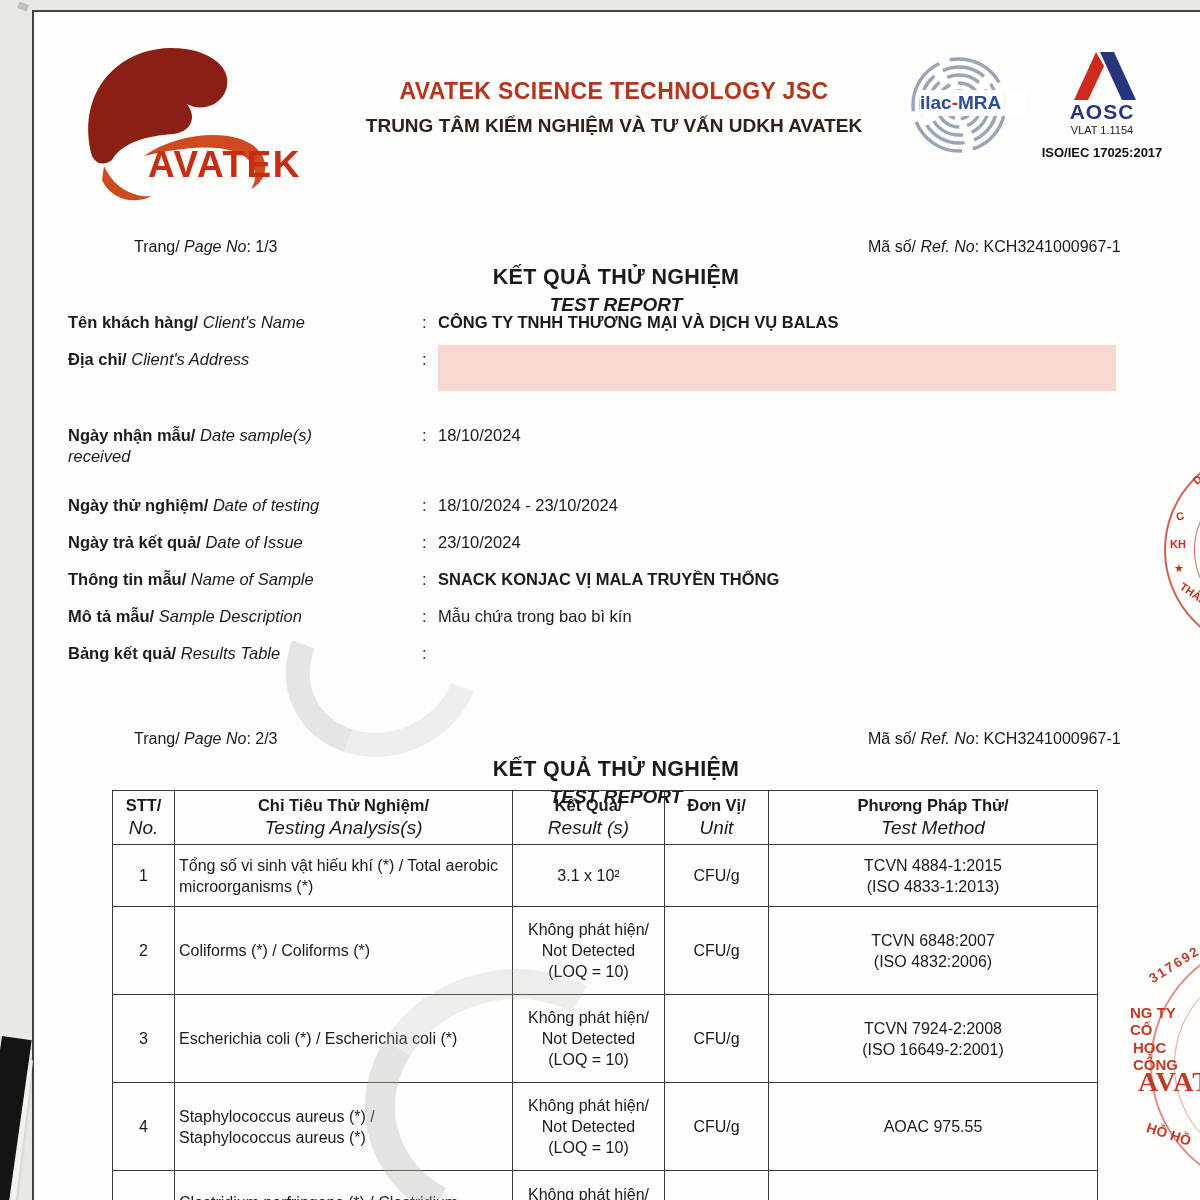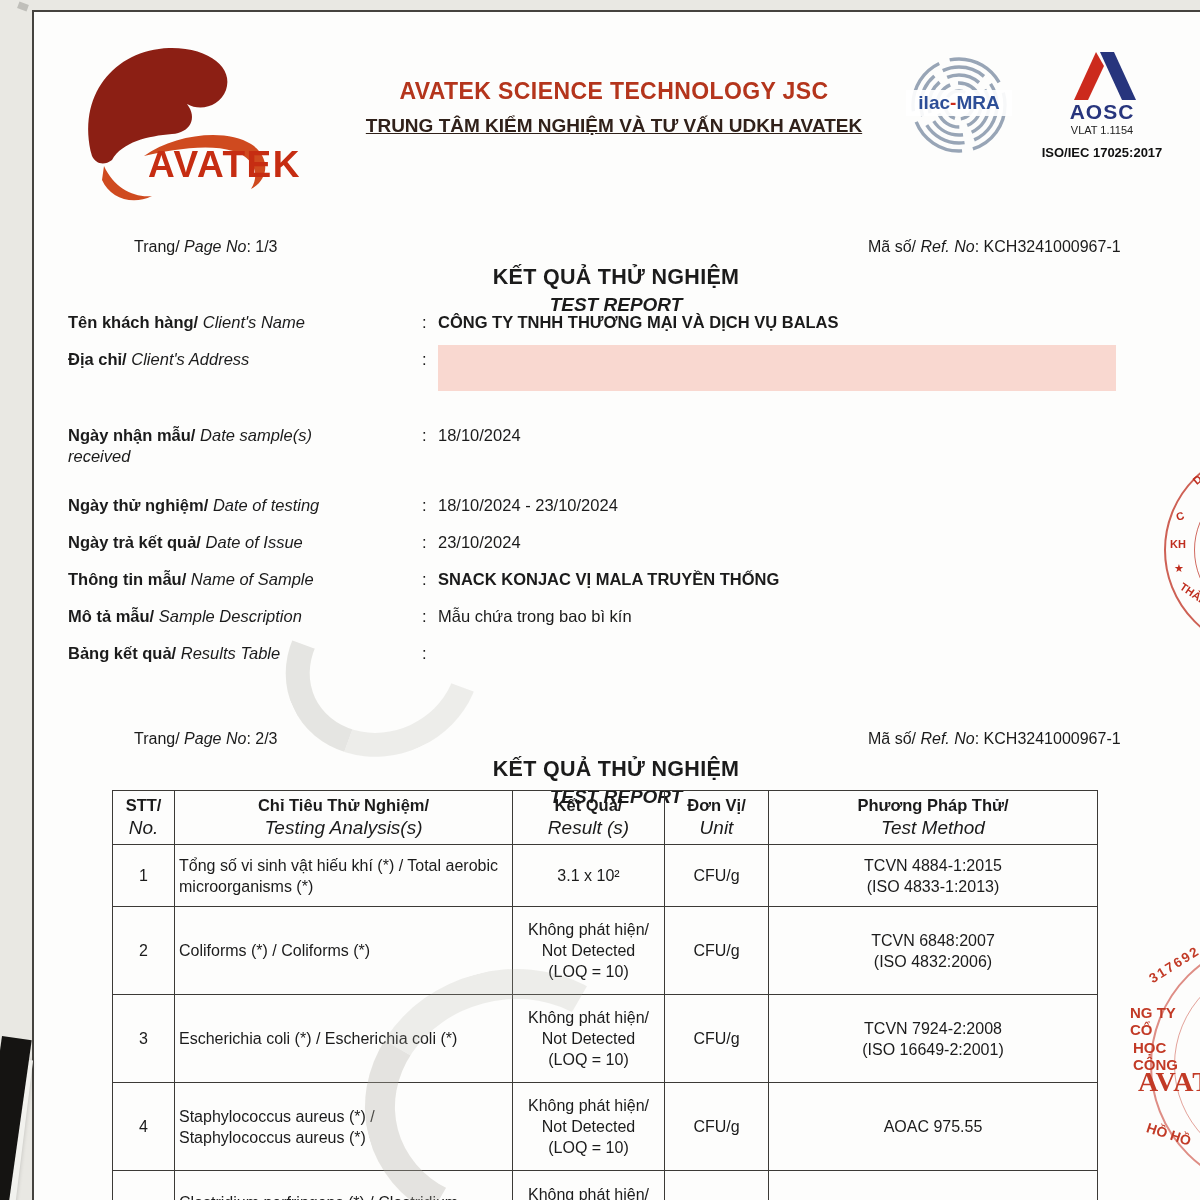--- a/index.html
+++ b/index.html
@@ -9,23 +9,23 @@
   .page{position:absolute;left:32px;top:10px;width:1200px;height:1300px;
         background:#fdfdfc;border:2px solid #45433f;}
 
   
   .logo{position:absolute;left:40px;top:26px;width:240px;height:172px;}
   .logo svg{position:absolute;left:0;top:0;}
   .logo-text{position:absolute;left:74px;top:106px;font-size:37px;font-weight:800;
              color:#c62d12;letter-spacing:1.5px;}
   .company{position:absolute;left:280px;top:66px;width:600px;text-align:center;}
   .company-name{font-size:23px;font-weight:bold;color:#b4351c;letter-spacing:0.4px;}
-  .company-sub{font-size:19px;font-weight:bold;color:#30211a;margin-top:10px;text-decoration:underline;}
+  .company-sub{font-size:19px;font-weight:bold;color:#30211a;margin-top:10px;}
   .ilac{position:absolute;left:872px;top:40px;width:106px;height:106px;}
-  .ilac-text{position:absolute;left:0;top:38px;width:106px;text-align:center;font-weight:bold;
+  .ilac-text{position:absolute;left:14px;top:38px;width:106px;text-align:left;font-weight:bold;
              background:rgba(255,255,255,0.92);padding:2px 0;}
   .ilac-blue{color:#2d4e97;font-size:19px;}
   .ilac-dash{color:#cc2b1a;font-size:19px;}
   .aosc{position:absolute;left:988px;top:34px;width:160px;text-align:center;}
   .aosc-name{color:#27357d;font-weight:bold;font-size:21px;letter-spacing:1px;margin-top:-2px;}
   .aosc-vlat{font-size:11px;color:#222;}
   .aosc-iso{font-size:13px;font-weight:bold;color:#101010;margin-top:9px;}
 
   
   .prow{position:absolute;left:12px;width:1160px;font-size:16px;height:60px;}

